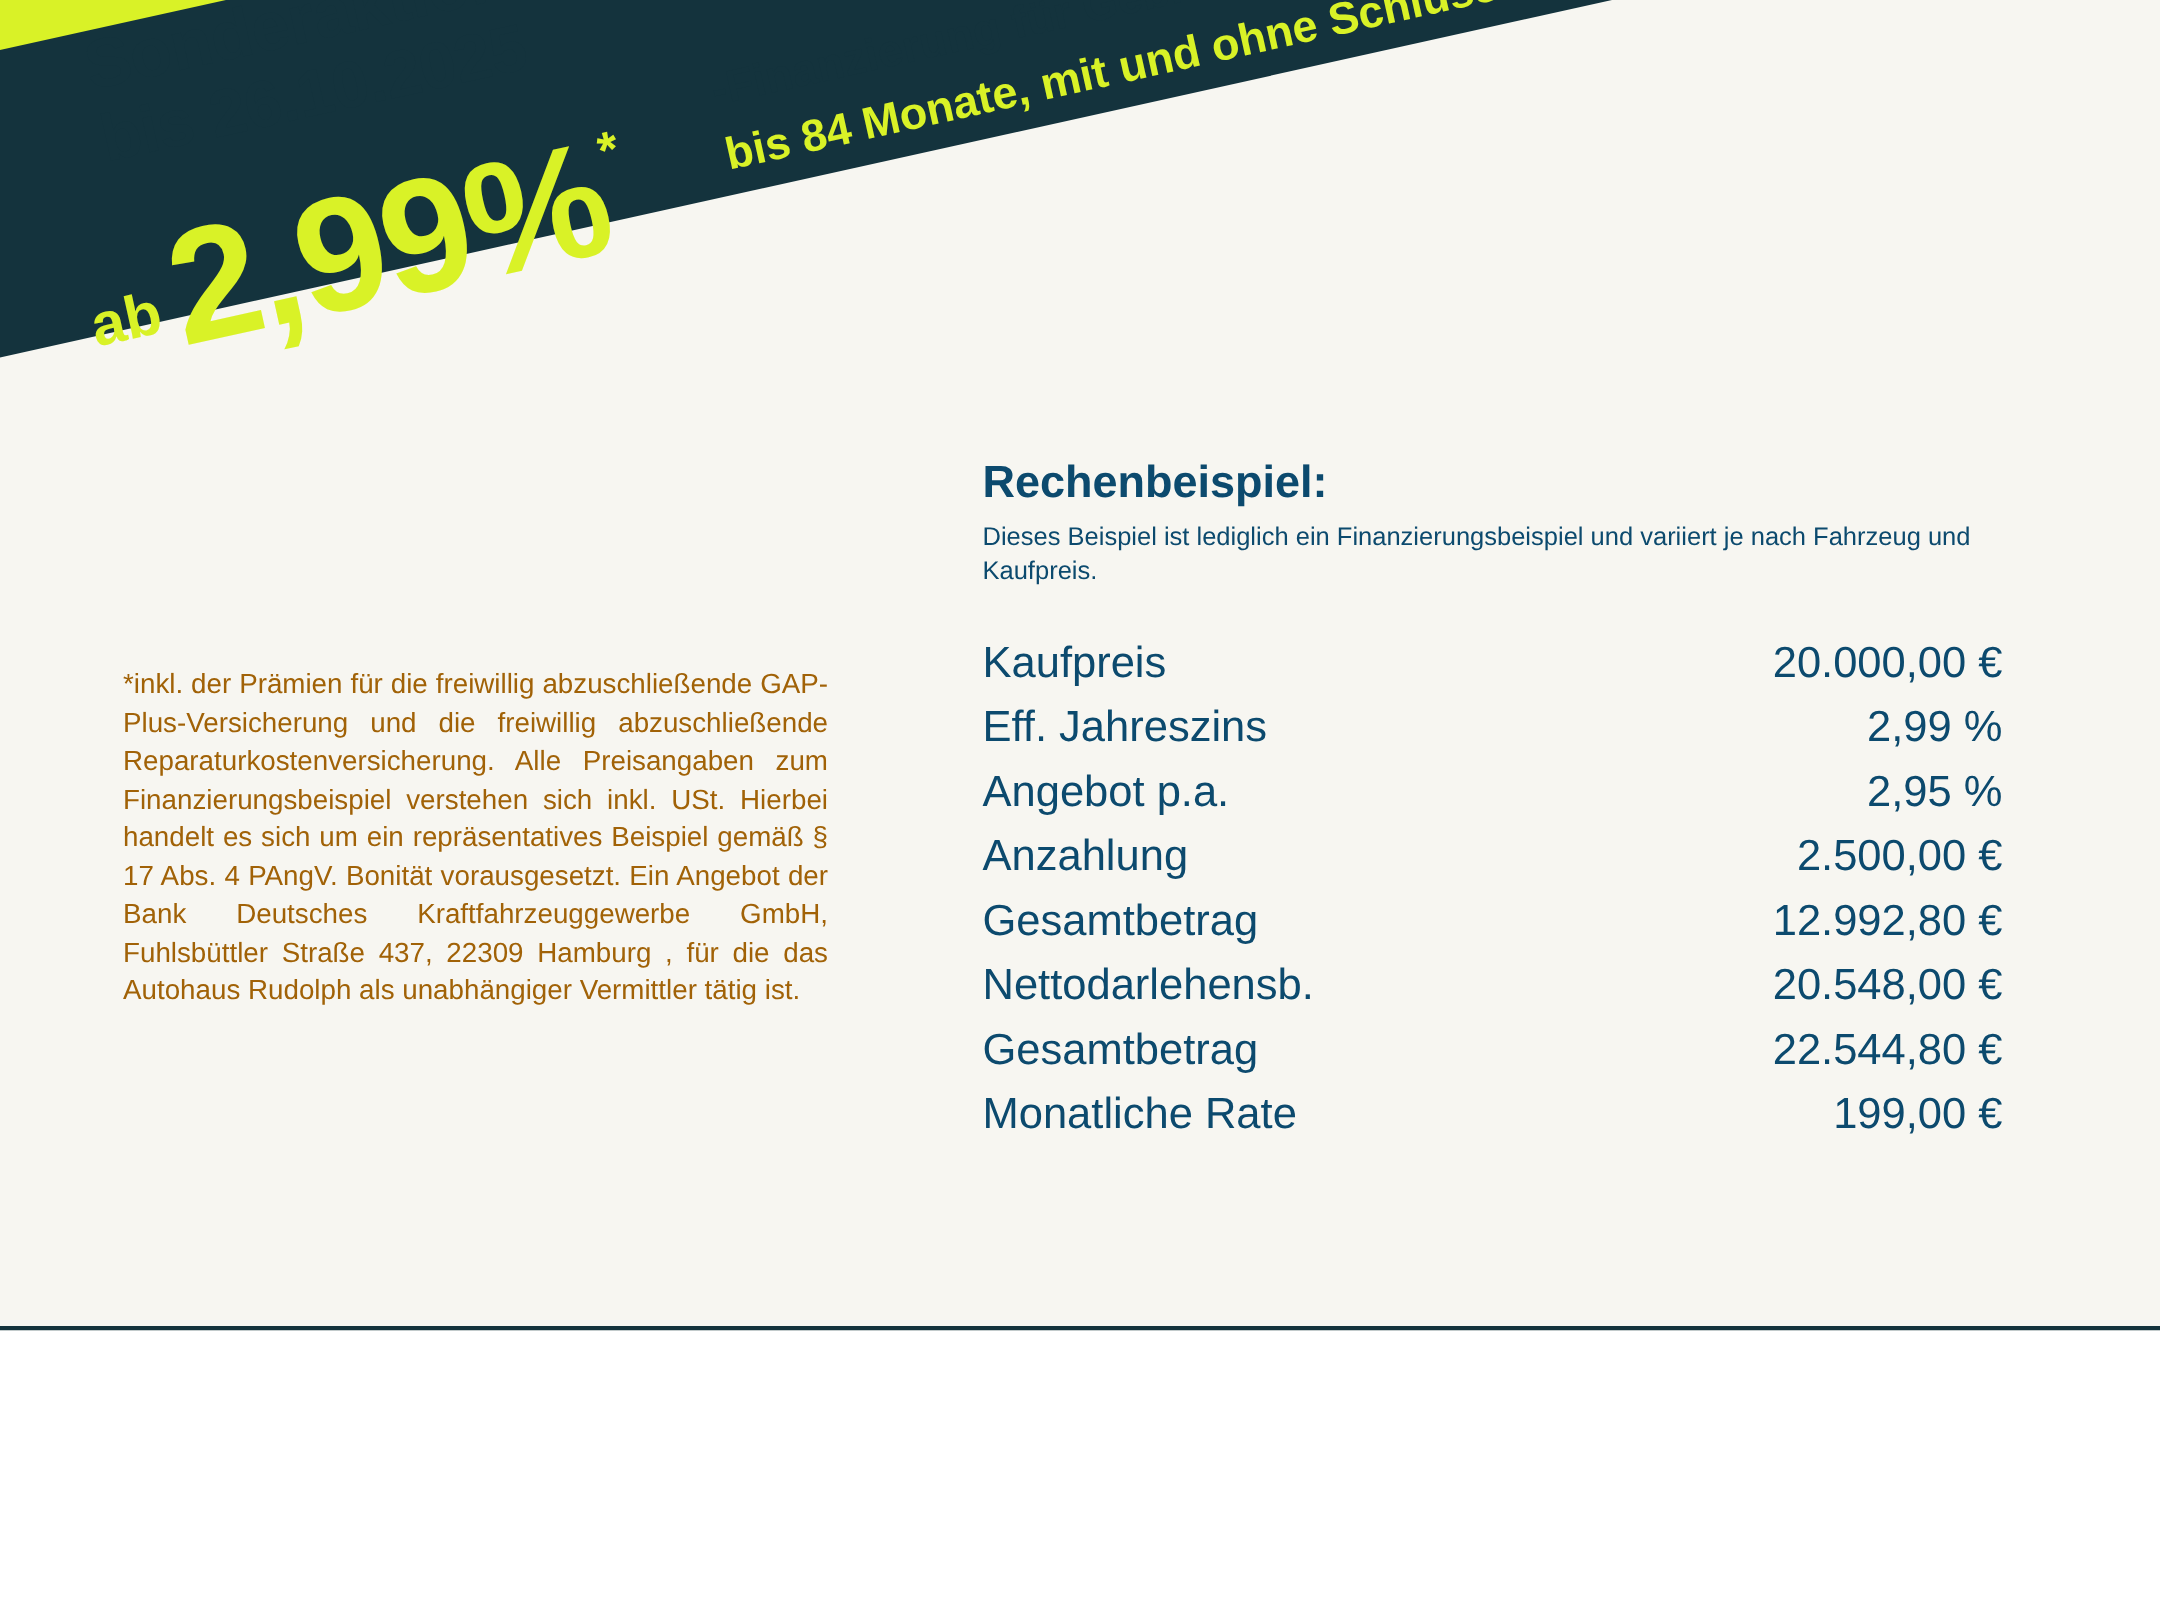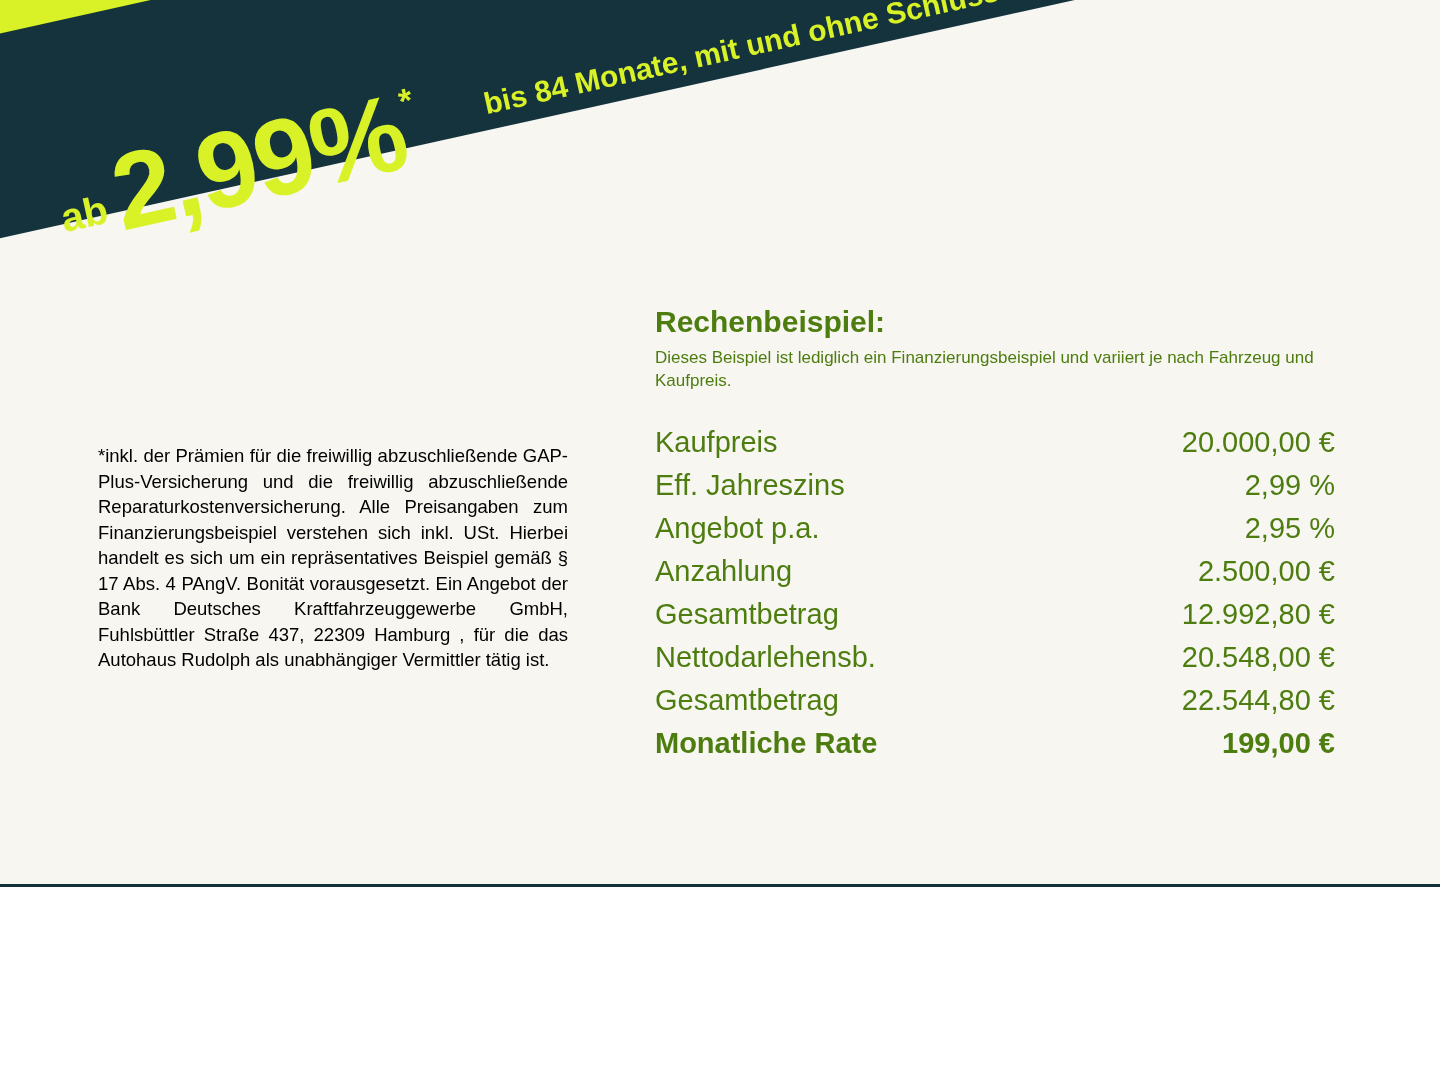--- a/index.html
+++ b/index.html
@@ -90,33 +90,32 @@
     line-height: 1.45;
     white-space: nowrap;
   }
   .fin-text .dark { color: #14333d; }
 
   
   .footnote {
     position: absolute;
     left: 82px; top: 443px;
     width: 470px;
-    color: #000000;
+    color: #a16207;
     font-size: 18.5px;
     line-height: 1.38;
     text-align: justify;
-    margin-left: 16px;
   }
   .footnote p { margin: 0; }
 
   .example {
     position: absolute;
     left: 655px; top: 305px;
     width: 700px;
-    color: #4d7c0f;
+    color: #0c4a6e;
   }
   .example h2 {
     margin: 0 0 8px 0;
     font-size: 30px;
     font-weight: bold;
   }
   .example .sub {
     font-size: 17px;
     line-height: 1.35;
     margin: 0 0 28px 0;
@@ -126,21 +125,21 @@
     width: 680px;
     border-collapse: collapse;
     font-size: 29px;
   }
   table.finance td {
     padding: 5px 0;
     white-space: nowrap;
   }
   table.finance td.label { text-align: left; }
   table.finance td.value { text-align: right; }
-  table.finance tr.total td { font-weight: bold; }
+  table.finance tr.total td { font-weight: normal; }
 
   
   .rule {
     position: absolute;
     left: 0; top: 884px;
     width: 1440px; height: 3px;
     background: #14333d;
   }
   .footer {
     position: absolute;

